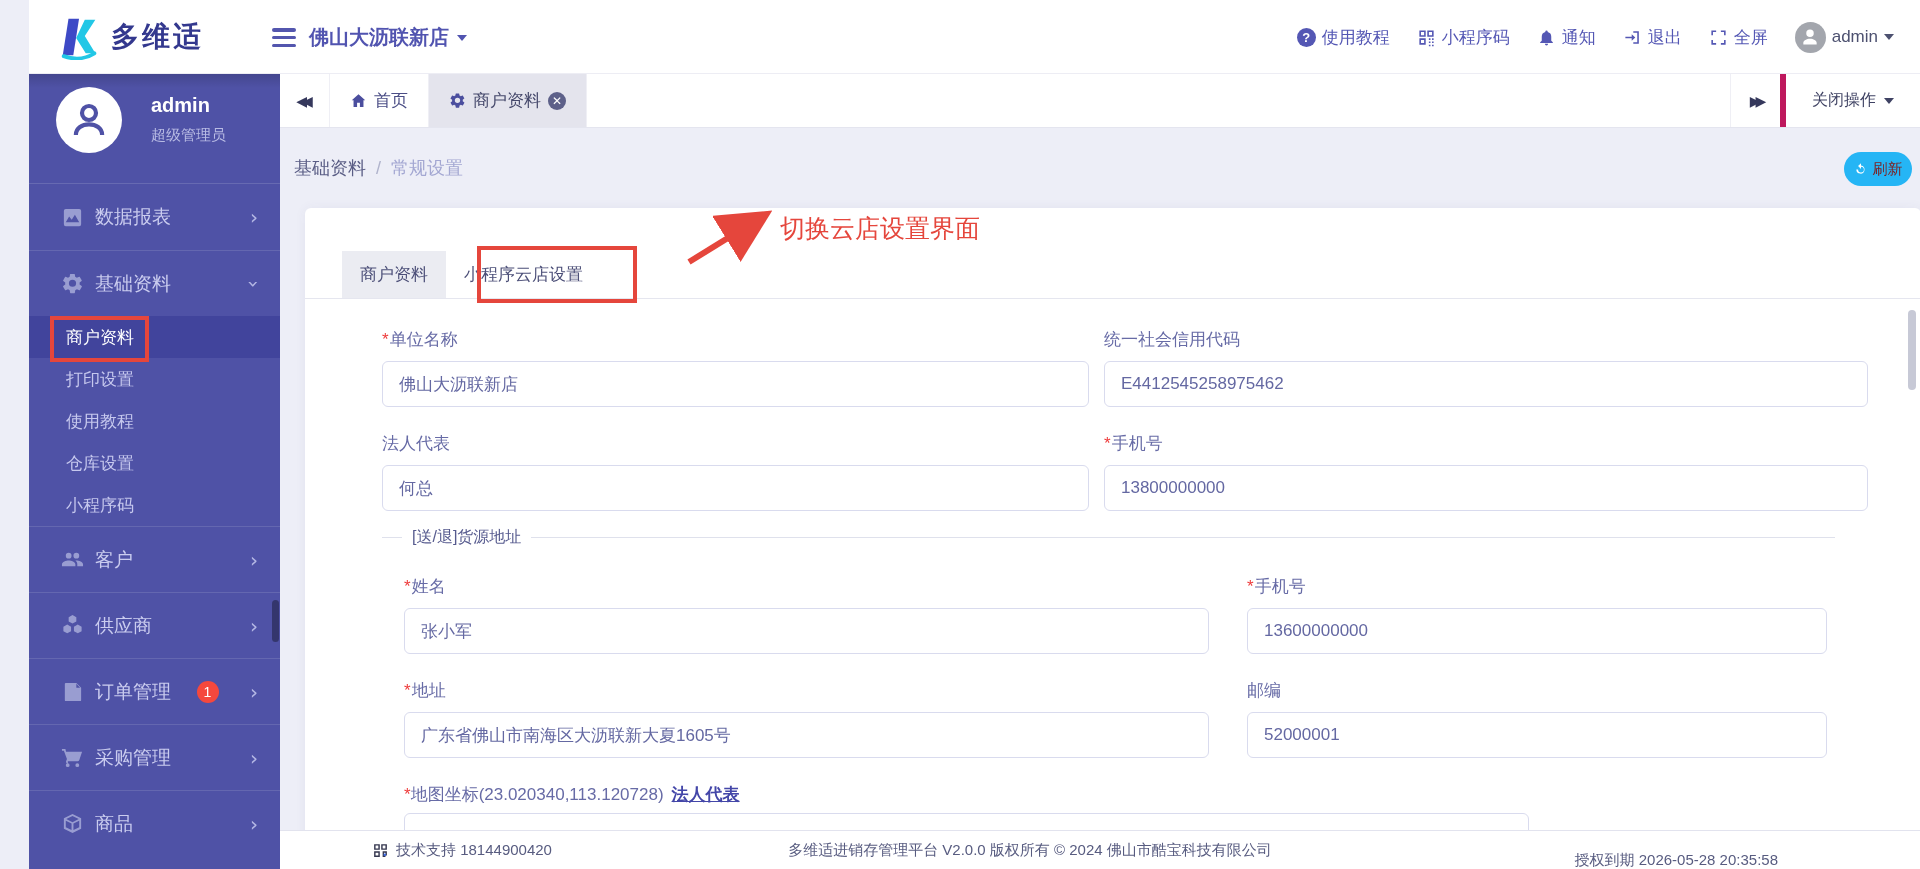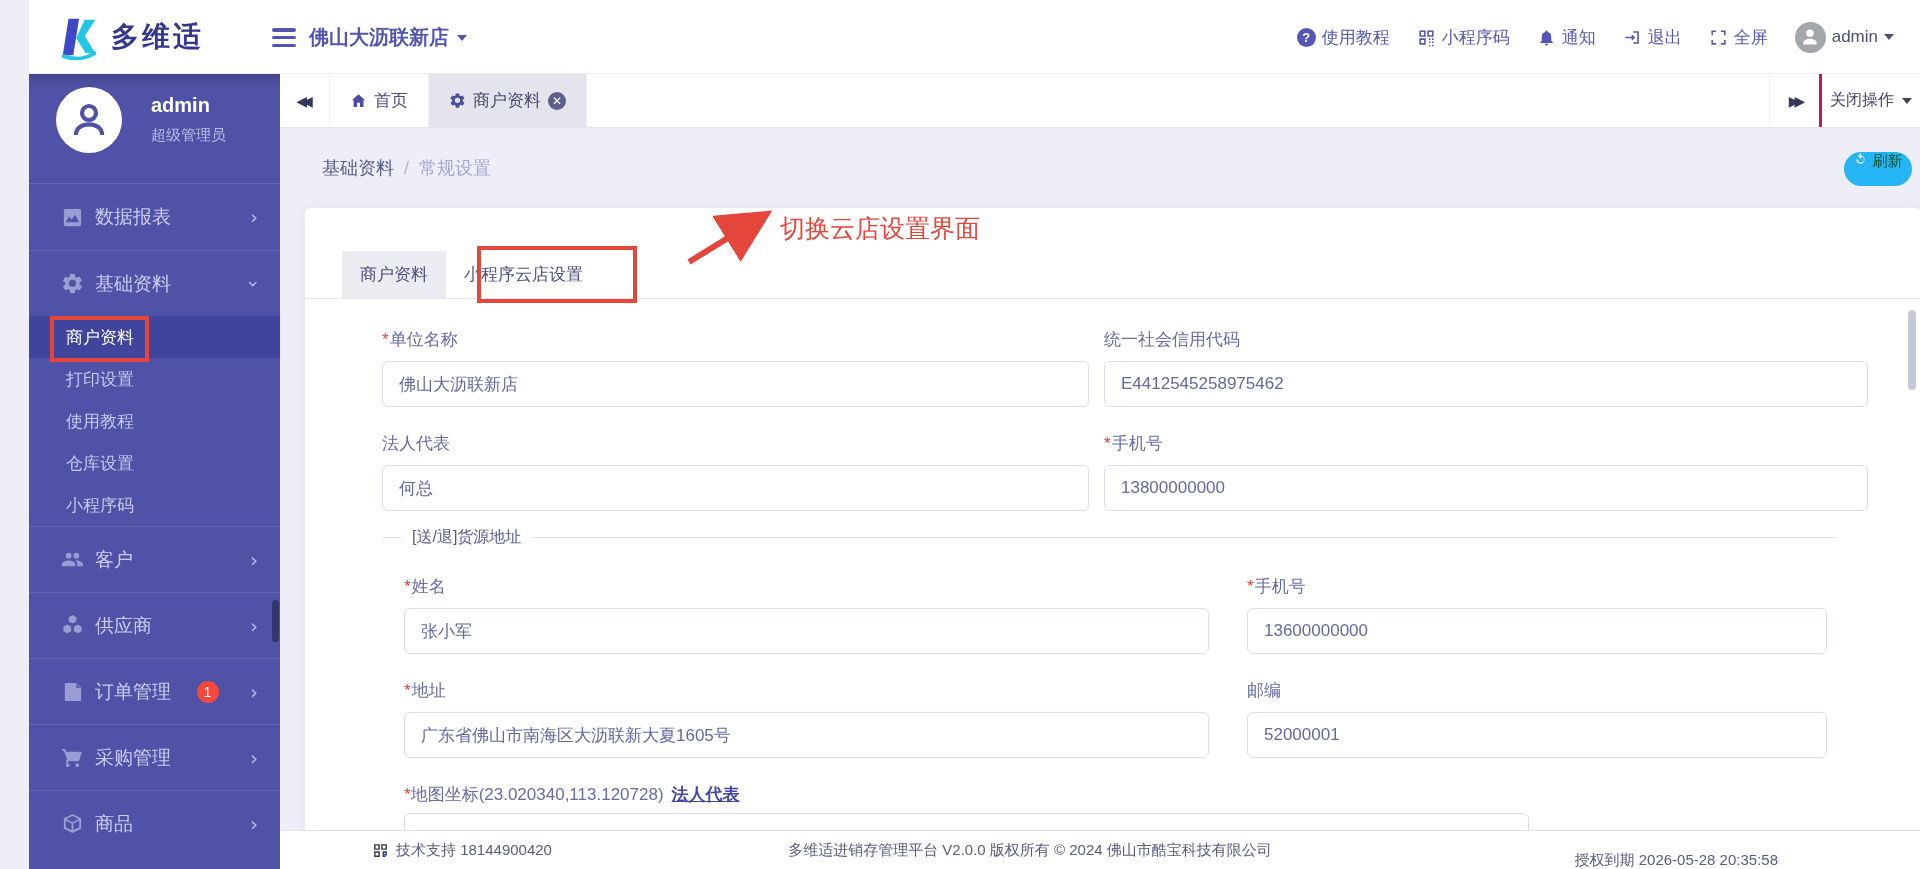--- a/index.html
+++ b/index.html
@@ -45,29 +45,29 @@
 
   
   .tabbar { position:absolute; left:251px; top:74px; right:0; height:54px; background:#fff; border-bottom:1px solid #e4e5ef; z-index:20; display:flex; align-items:stretch; }
   .tb-collapse { width:50px; display:flex; align-items:center; justify-content:center; color:#35385c; font-size:14px; letter-spacing:-5px; padding-right:5px; cursor:pointer; border-right:1px solid #efeff5; font-family:"DejaVu Sans",sans-serif; }
   .tb-tab { display:flex; align-items:center; gap:7px; padding:0 20px; font-size:17px; color:#4a4d85; cursor:pointer; border-right:1px solid #efeff5; }
   .tb-tab svg { width:17px; height:17px; fill:#4b4e9e; }
   .tb-tab.active { background:#e4e4ed; color:#45486b; }
   .tb-close { width:18px; height:18px; border-radius:50%; background:#5d6089; color:#fff; font-size:12px; display:flex; align-items:center; justify-content:center; cursor:pointer; }
   .tb-right { margin-left:auto; display:flex; align-items:stretch; }
   .tb-fwd { width:50px; display:flex; align-items:center; justify-content:center; color:#35385c; font-size:14px; letter-spacing:-5px; border-left:1px solid #efeff5; cursor:pointer; font-family:"DejaVu Sans",sans-serif; }
-  .tb-ops { display:flex; align-items:center; gap:8px; padding:0 8px; font-size:16px; color:#3f4263; border-left:3px solid #be185d; cursor:pointer; }
+  .tb-ops { display:flex; align-items:center; gap:8px; padding:0 26px; font-size:16px; color:#3f4263; border-left:6px solid #be185d; cursor:pointer; }
   .tb-ops .caret-down { border-top-color:#3f4263; border-left-width:5px; border-right-width:5px; }
 
   
   .content { position:absolute; left:251px; top:128px; right:0; bottom:39px; background:#edeef7; overflow:hidden; z-index:5; }
-  .breadcrumb { position:absolute; left:42px; top:28px; font-size:18px; color:#5a5d85; }
+  .breadcrumb { position:absolute; left:14px; top:28px; font-size:18px; color:#5a5d85; }
   .breadcrumb .sep { color:#b0b3cc; margin:0 10px; }
   .breadcrumb .cur { color:#a3a7d2; }
-  .btn-refresh { position:absolute; left:1564px; top:24px; width:68px; height:34px; border:none; border-radius:17px; background:#25b5f5; color:#14532d; font-size:15px; display:flex; justify-content:center; gap:5px; cursor:pointer; font-family:inherit; }
+  .btn-refresh { position:absolute; left:1564px; top:24px; width:68px; height:34px; border:none; border-radius:17px; background:#25b5f5; color:#7f1d1d; font-size:15px; display:flex; align-items:center; justify-content:center; gap:5px; cursor:pointer; font-family:inherit; }
   .btn-refresh svg { width:14px; height:14px; fill:#fff; }
 
   .card { position:absolute; left:25px; top:80px; width:1616px; height:740px; background:#fff; border-radius:6px 6px 0 0; box-shadow:0 0 12px rgba(60,60,120,.06); }
   .card-tabs { position:absolute; left:37px; top:43px; height:47px; display:flex; }
   .card-tabs-line { position:absolute; left:0; right:0; top:90px; height:1px; background:#e5e6ef; }
   .c-tab { height:47px; display:flex; align-items:center; padding:0 18px; font-size:17px; color:#4c4f78; cursor:pointer; background:#fff; }
   .c-tab.active { background:#ebecf2; }
   .anno-tab-box { position:absolute; left:135px; top:-5px; width:160px; height:57px; border:4px solid #e5463c; pointer-events:none; z-index:6; }
 
   .form-row { position:absolute; left:0; width:100%; }

